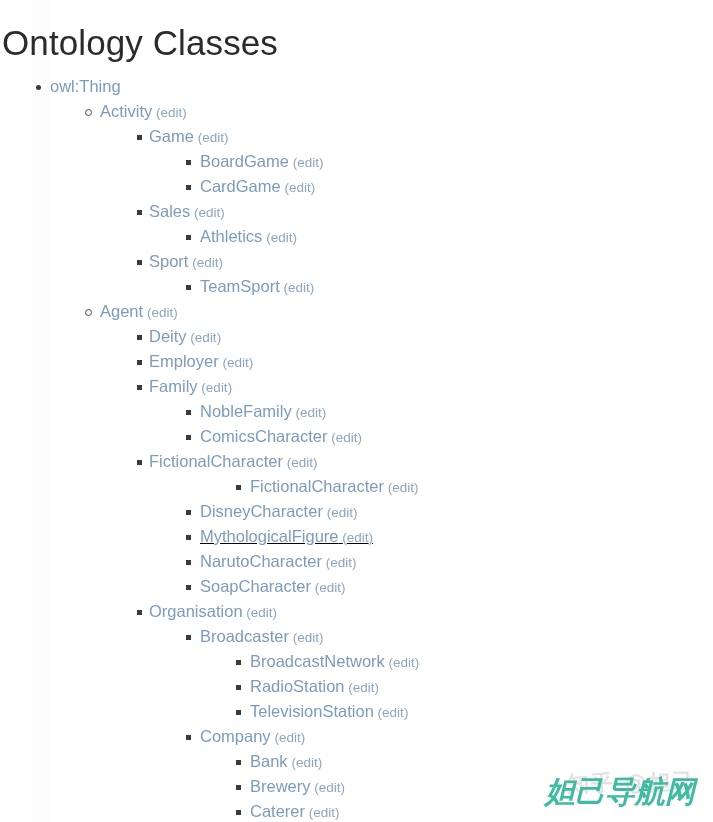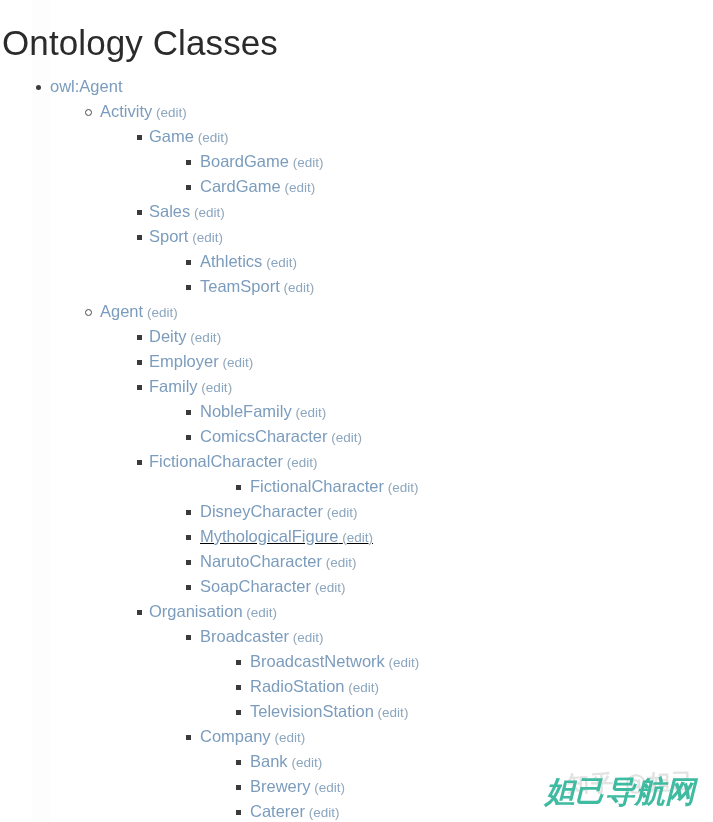--- a/index.html
+++ b/index.html
@@ -142,21 +142,21 @@
 
 <div class="gutter-band"></div>
 
 <div class="page">
 
   <h1 class="page-title">Ontology Classes</h1>
 
   <ul class="tree" id="tree-root">
       <li class="node">
         <span class="bullet disc" style="left: 36px;"></span>
-        <span class="node-label" style="left: 50px;"><a class="cls-link" href="#">owl:Agent</a></span>
+        <span class="node-label" style="left: 50px;"><a class="cls-link" href="#">owl:Thing</a></span>
       </li>
       <li class="node">
         <span class="bullet circle" style="left: 85px;"></span>
         <span class="node-label" style="left: 100px;"><a class="cls-link" href="#">Activity</a><span class="edit-wrap">&nbsp;<span>(</span><a class="edit-link" href="#">edit</a><span>)</span></span></span>
       </li>
       <li class="node">
         <span class="bullet square" style="left: 137px;"></span>
         <span class="node-label" style="left: 149px;"><a class="cls-link" href="#">Game</a><span class="edit-wrap">&nbsp;<span>(</span><a class="edit-link" href="#">edit</a><span>)</span></span></span>
       </li>
       <li class="node">
@@ -165,26 +165,26 @@
       </li>
       <li class="node">
         <span class="bullet square" style="left: 186px;"></span>
         <span class="node-label" style="left: 200px;"><a class="cls-link" href="#">CardGame</a><span class="edit-wrap">&nbsp;<span>(</span><a class="edit-link" href="#">edit</a><span>)</span></span></span>
       </li>
       <li class="node">
         <span class="bullet square" style="left: 137px;"></span>
         <span class="node-label" style="left: 149px;"><a class="cls-link" href="#">Sales</a><span class="edit-wrap">&nbsp;<span>(</span><a class="edit-link" href="#">edit</a><span>)</span></span></span>
       </li>
       <li class="node">
+        <span class="bullet square" style="left: 186px;"></span>
+        <span class="node-label" style="left: 200px;"><a class="cls-link" href="#">Athletics</a><span class="edit-wrap">&nbsp;<span>(</span><a class="edit-link" href="#">edit</a><span>)</span></span></span>
+      </li>
+      <li class="node">
         <span class="bullet square" style="left: 137px;"></span>
         <span class="node-label" style="left: 149px;"><a class="cls-link" href="#">Sport</a><span class="edit-wrap">&nbsp;<span>(</span><a class="edit-link" href="#">edit</a><span>)</span></span></span>
-      </li>
-      <li class="node">
-        <span class="bullet square" style="left: 186px;"></span>
-        <span class="node-label" style="left: 200px;"><a class="cls-link" href="#">Athletics</a><span class="edit-wrap">&nbsp;<span>(</span><a class="edit-link" href="#">edit</a><span>)</span></span></span>
       </li>
       <li class="node">
         <span class="bullet square" style="left: 186px;"></span>
         <span class="node-label" style="left: 200px;"><a class="cls-link" href="#">TeamSport</a><span class="edit-wrap">&nbsp;<span>(</span><a class="edit-link" href="#">edit</a><span>)</span></span></span>
       </li>
       <li class="node">
         <span class="bullet circle" style="left: 85px;"></span>
         <span class="node-label" style="left: 100px;"><a class="cls-link" href="#">Agent</a><span class="edit-wrap">&nbsp;<span>(</span><a class="edit-link" href="#">edit</a><span>)</span></span></span>
       </li>
       <li class="node">

